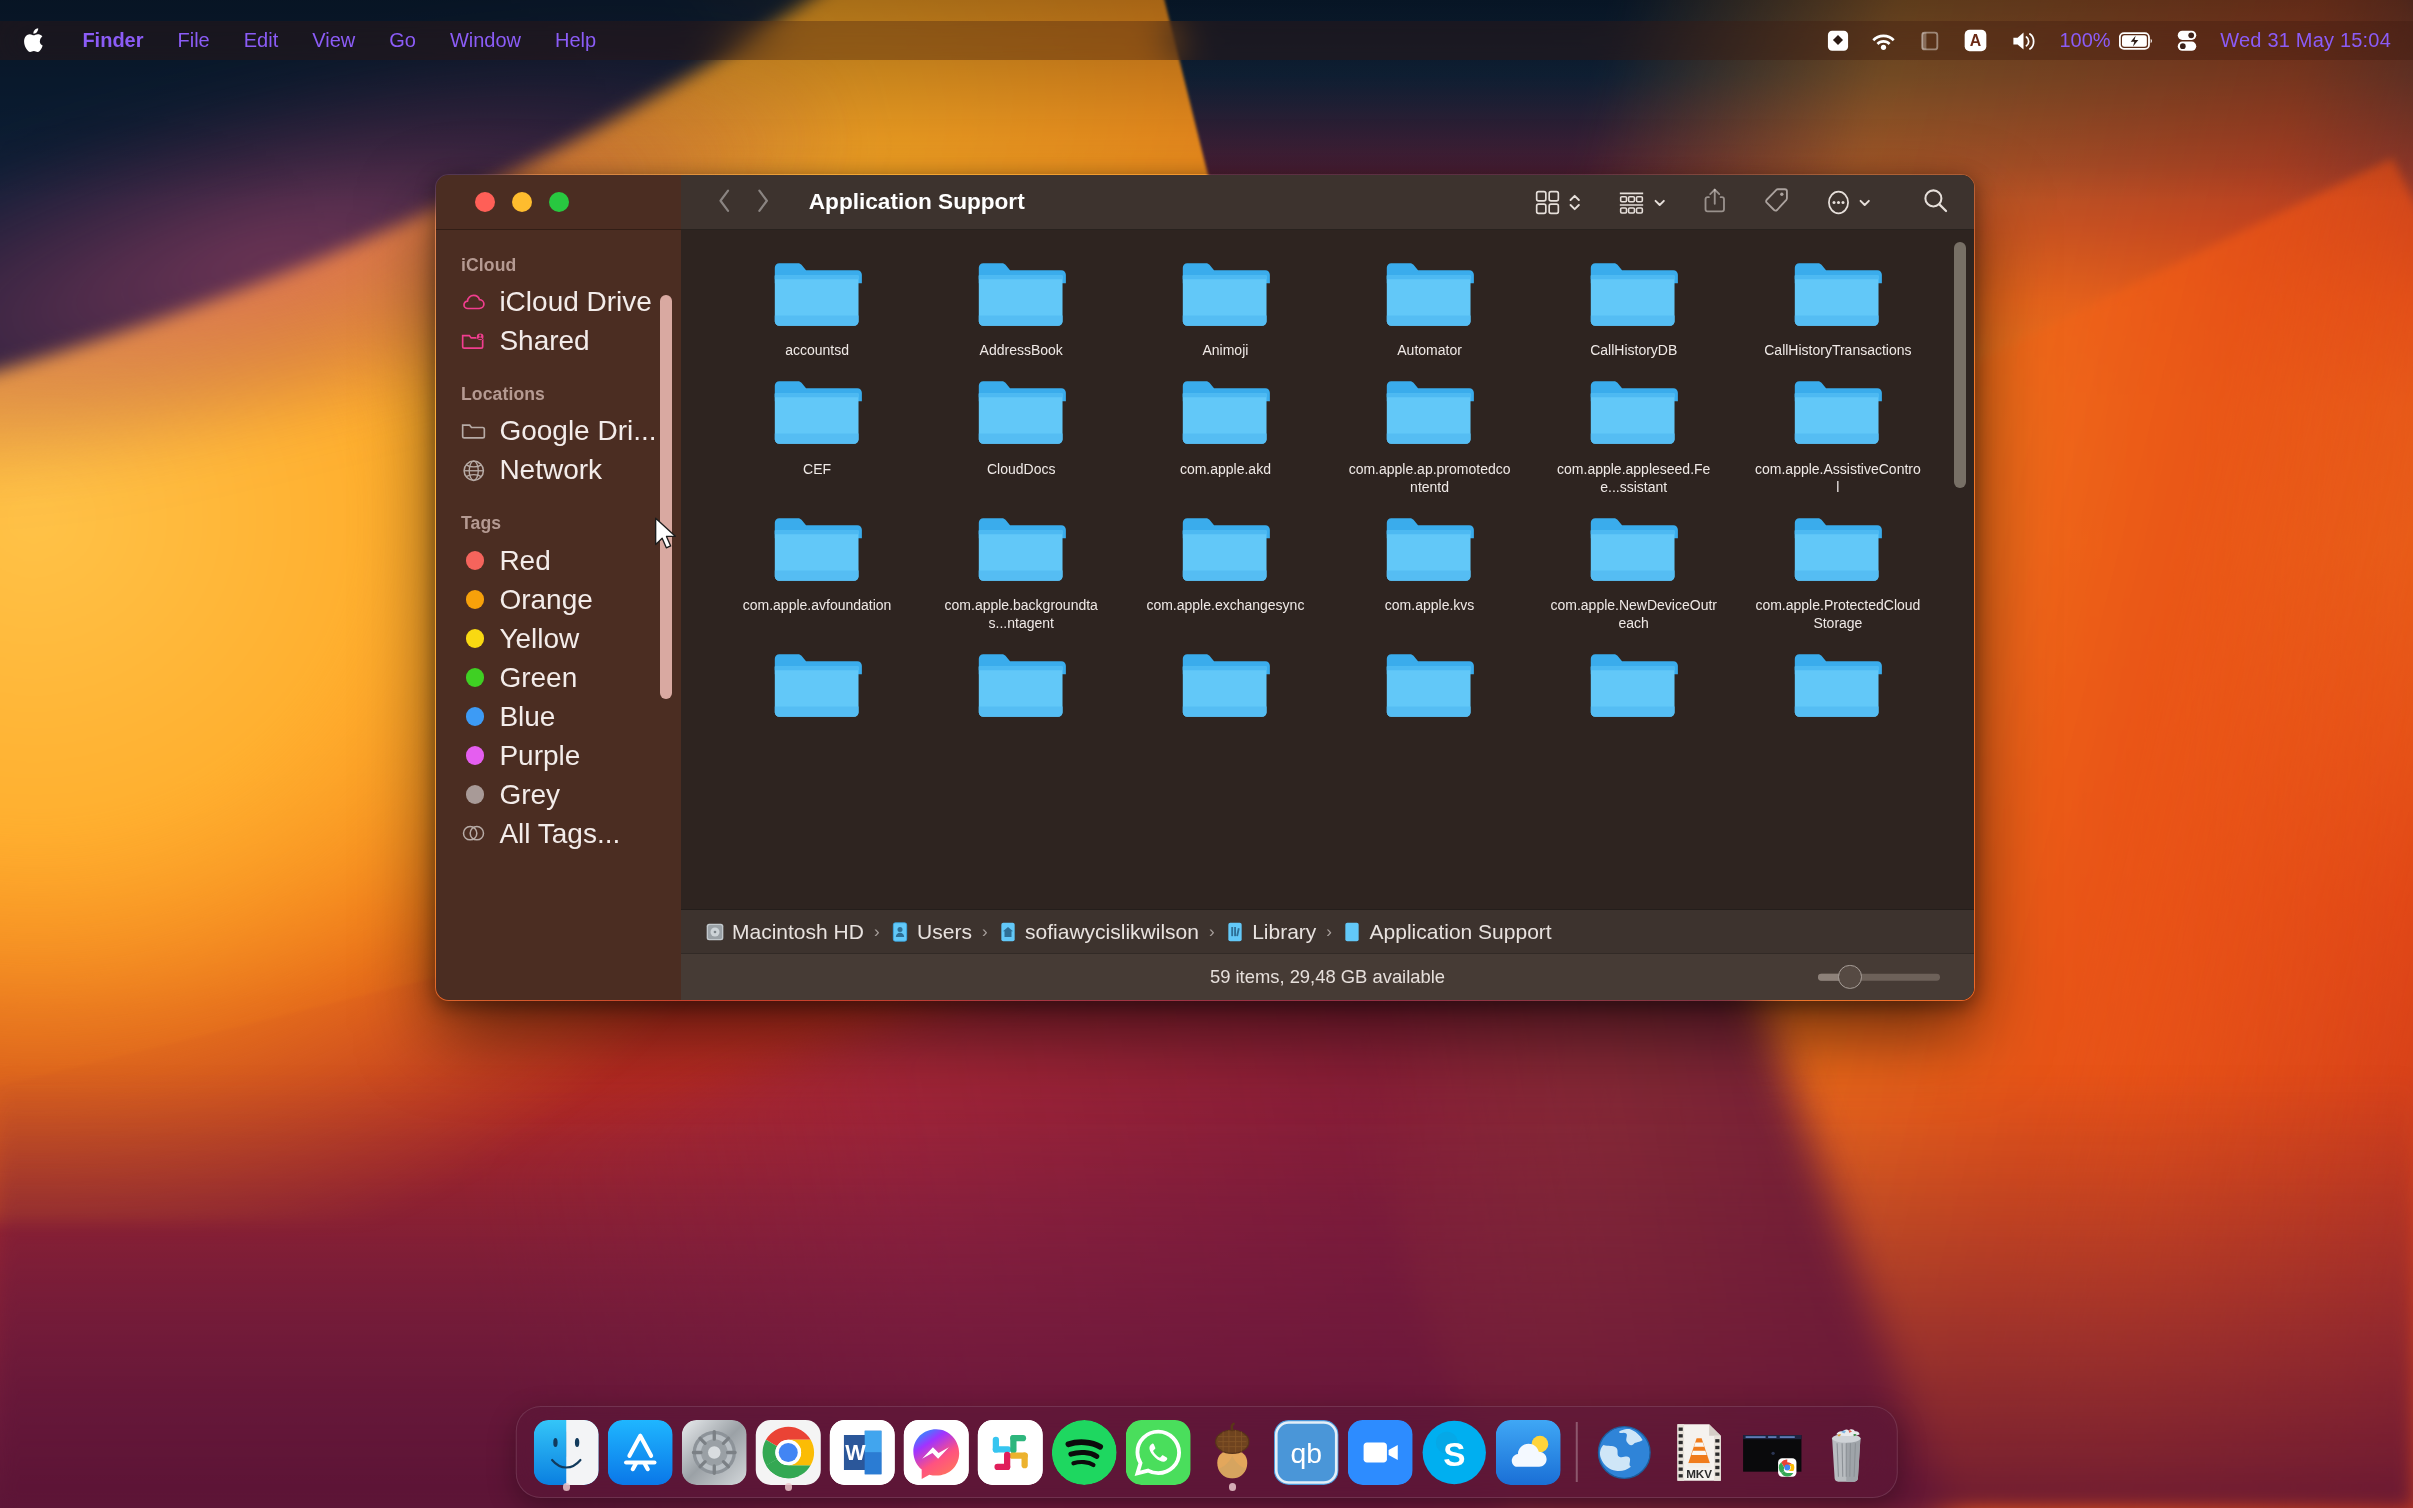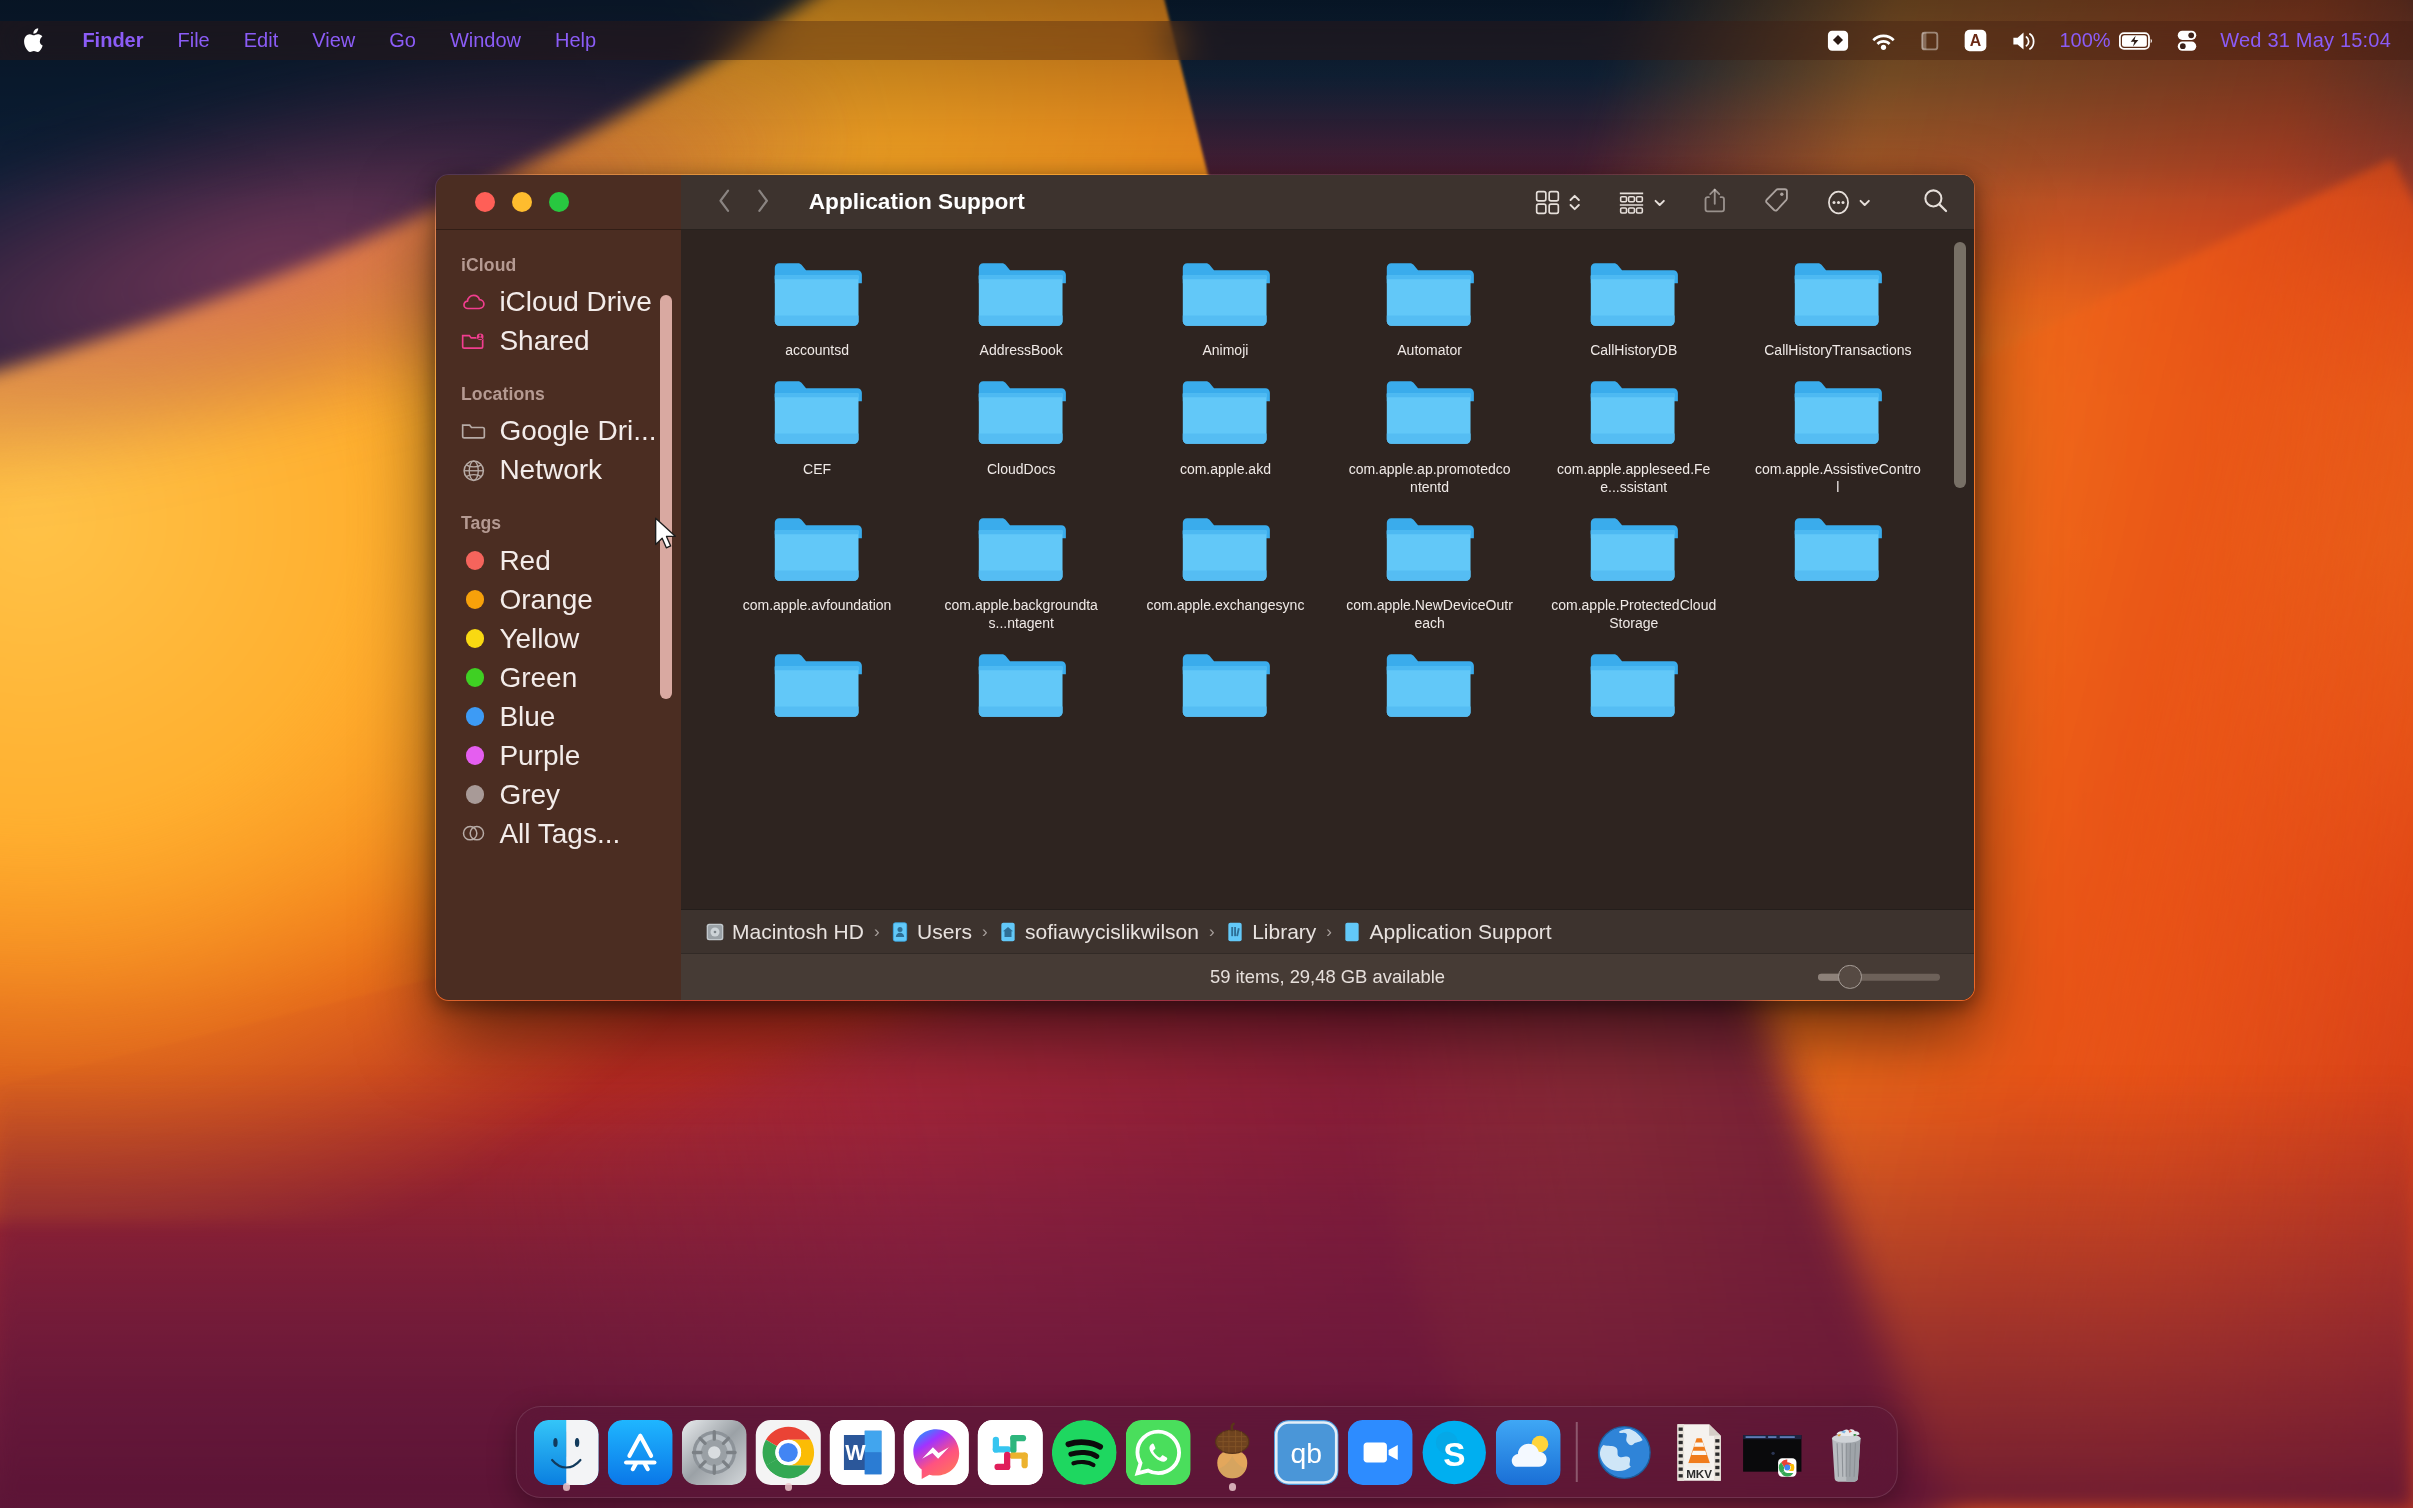--- a/index.html
+++ b/index.html
@@ -716,20 +716,31 @@
           <div class="fitem">
             <span class="folder-ico">
               <svg viewBox="0 0 106 86" width="89" height="72">
                   <path d="M2 10.5c0-3 2.4-5.4 5.4-5.4h22.4c1.6 0 3.1.7 4.1 1.9l5.4 6.3h61.3c3 0 5.4 2.4 5.4 5.4v10.4H2z" fill="#3aacec"></path>
                   <path d="M2 19.8h100v54.6c0 3-2.4 5.4-5.4 5.4H7.4C4.4 79.8 2 77.4 2 74.4z" fill="#62c8f8"></path>
                   <path d="M2 19.8h100v4.4H2z" fill="#4db9f2"></path>
                   <path d="M2 67.5h100v6.9c0 3-2.4 5.4-5.4 5.4H7.4C4.4 79.8 2 77.4 2 74.4z" fill="#55bdf3"></path>
                 </svg>
             </span>
             <span class="flabel">com.apple.exchangesync</span>
+          </div>
+          <div class="fitem">
+            <span class="folder-ico">
+              <svg viewBox="0 0 106 86" width="89" height="72">
+                  <path d="M2 10.5c0-3 2.4-5.4 5.4-5.4h22.4c1.6 0 3.1.7 4.1 1.9l5.4 6.3h61.3c3 0 5.4 2.4 5.4 5.4v10.4H2z" fill="#3aacec"></path>
+                  <path d="M2 19.8h100v54.6c0 3-2.4 5.4-5.4 5.4H7.4C4.4 79.8 2 77.4 2 74.4z" fill="#62c8f8"></path>
+                  <path d="M2 19.8h100v4.4H2z" fill="#4db9f2"></path>
+                  <path d="M2 67.5h100v6.9c0 3-2.4 5.4-5.4 5.4H7.4C4.4 79.8 2 77.4 2 74.4z" fill="#55bdf3"></path>
+                </svg>
+            </span>
+            <span class="flabel">com.apple.kvs</span>
           </div>
           <div class="fitem">
             <span class="folder-ico">
               <svg viewBox="0 0 106 86" width="89" height="72">
                   <path d="M2 10.5c0-3 2.4-5.4 5.4-5.4h22.4c1.6 0 3.1.7 4.1 1.9l5.4 6.3h61.3c3 0 5.4 2.4 5.4 5.4v10.4H2z" fill="#3aacec"></path>
                   <path d="M2 19.8h100v54.6c0 3-2.4 5.4-5.4 5.4H7.4C4.4 79.8 2 77.4 2 74.4z" fill="#62c8f8"></path>
                   <path d="M2 19.8h100v4.4H2z" fill="#4db9f2"></path>
                   <path d="M2 67.5h100v6.9c0 3-2.4 5.4-5.4 5.4H7.4C4.4 79.8 2 77.4 2 74.4z" fill="#55bdf3"></path>
                 </svg>
             </span>

